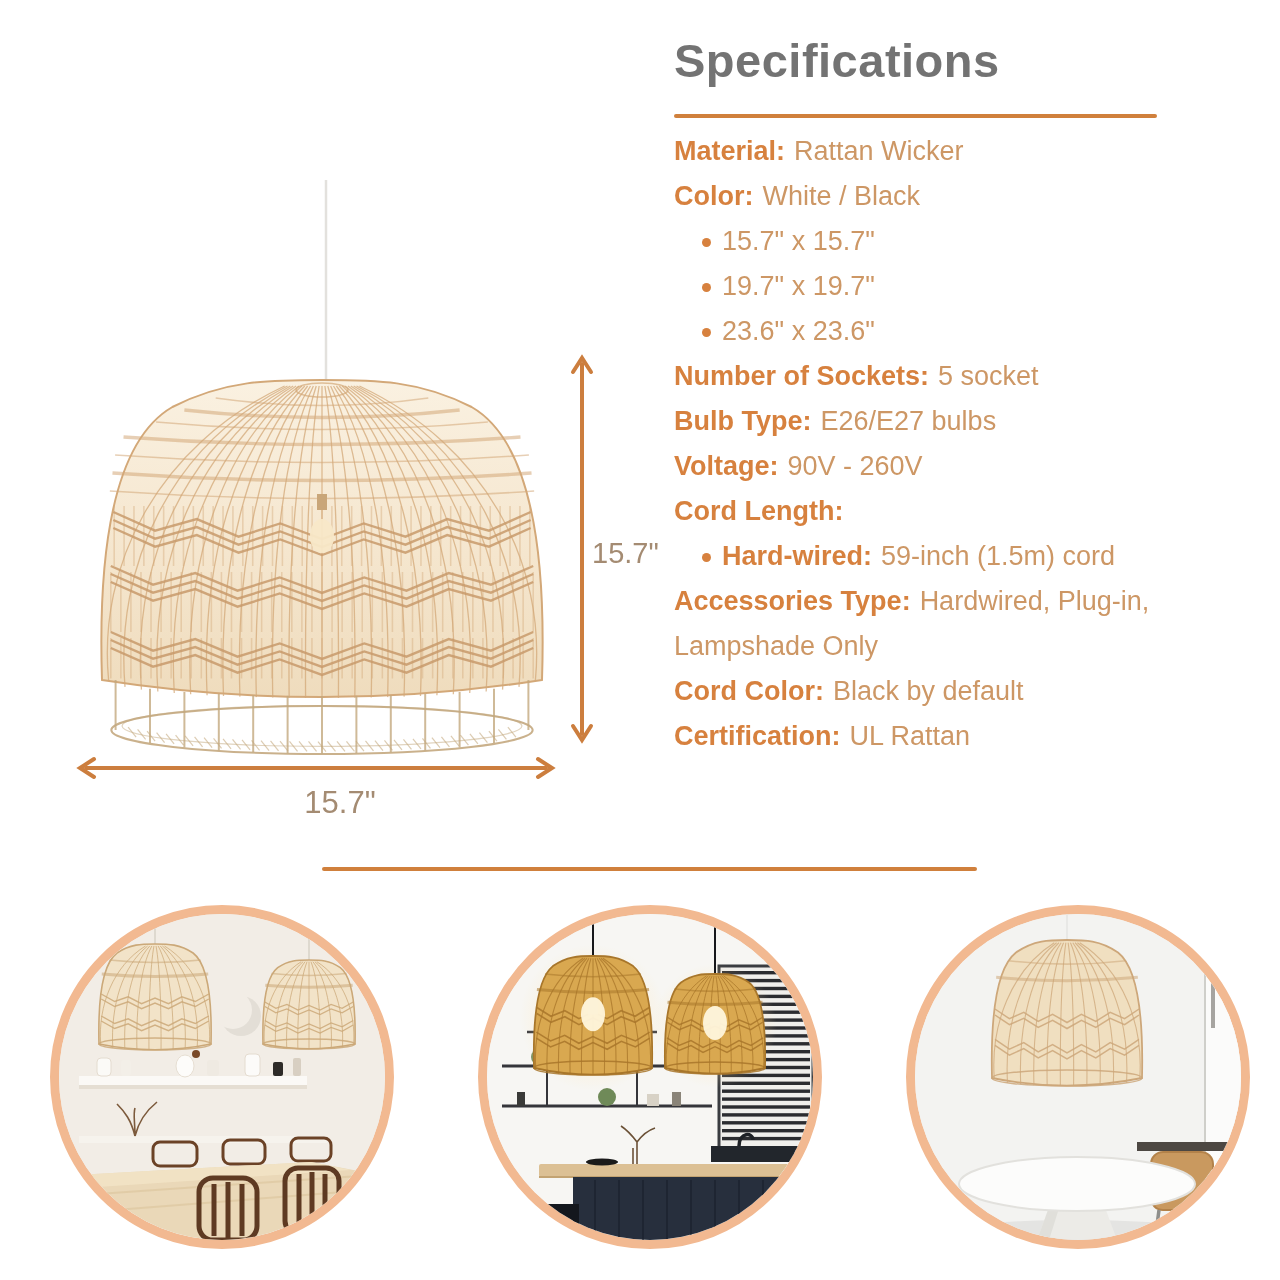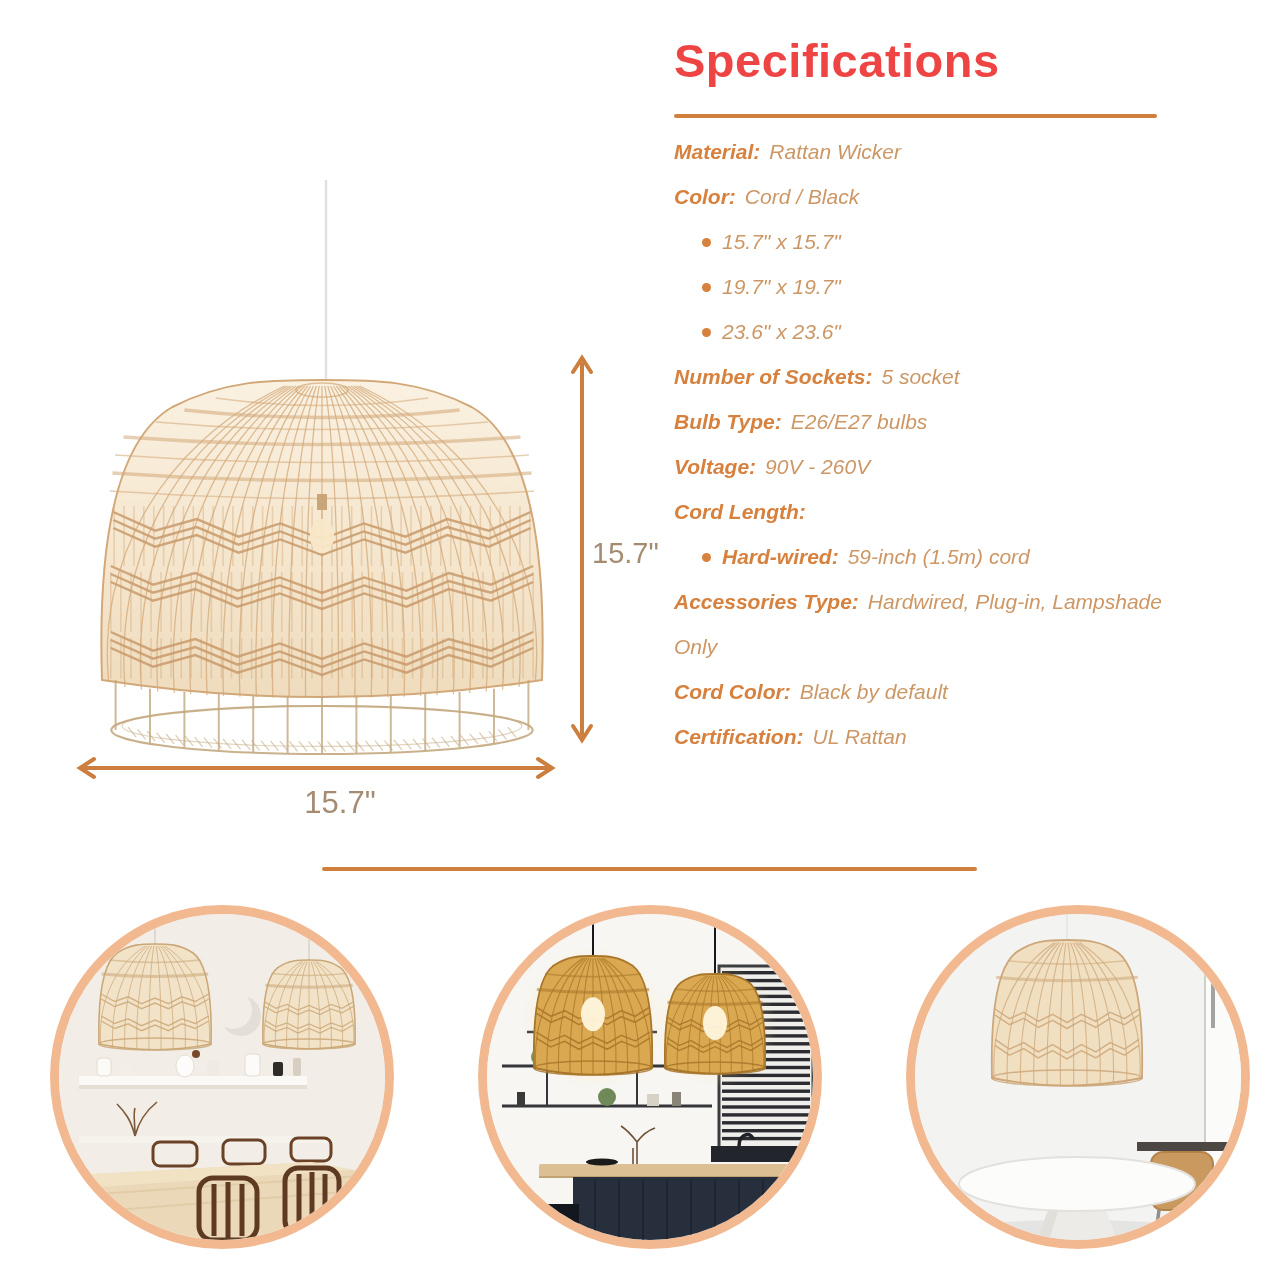--- a/index.html
+++ b/index.html
@@ -2,23 +2,23 @@
 <html><head>
 <meta charset="utf-8">
 <style>
   html,body{margin:0;padding:0;background:#ffffff;}
   .canvas{position:relative;width:1280px;height:1280px;background:#ffffff;overflow:hidden;
           font-family:"Liberation Sans",sans-serif;}
   svg text{font-family:"Liberation Sans",sans-serif;}
 
   
   .specs{position:absolute;left:674px;top:34px;width:494px;}
-  .specs h1{margin:0;font-size:47px;line-height:54px;font-weight:800;color:#ef4444;letter-spacing:.5px;}
+  .specs h1{margin:0;font-size:47px;line-height:54px;font-weight:800;color:#737373;letter-spacing:.5px;}
   .title-rule{margin-top:26px;width:483px;height:4px;background:#D0803C;border-radius:2px;}
-  .spec-list{margin-top:11px;font-size:21px;line-height:45px;font-style:italic;color:#CD9765;}
+  .spec-list{margin-top:11px;font-size:27px;line-height:45px;color:#CD9765;}
   .spec-row{display:block;}
   .spec-row .lbl{font-weight:700;color:#D7813E;margin-right:9px;}
   .spec-row.bullet{position:relative;padding-left:48px;}
   .spec-row.bullet::before{content:"";position:absolute;left:28px;top:19px;width:9px;height:9px;
       border-radius:50%;background:#D7813E;}
 
   
   .mid-rule{position:absolute;left:322px;top:867px;width:655px;height:4px;background:#D0803C;border-radius:2px;}
 
   
@@ -300,21 +300,21 @@
       <path d="M 538 759 L 552 768 L 538 777"></path>
     </g>
     <text x="340" y="813" font-size="31" fill="#A48B72" text-anchor="middle">15.7"</text>
   </svg>
 
   <div class="specs">
     <h1>Specifications</h1>
     <div class="title-rule"></div>
     <div class="spec-list">
       <span class="spec-row"><span class="lbl">Material:</span><span class="val">Rattan Wicker</span></span>
-      <span class="spec-row"><span class="lbl">Color:</span><span class="val">Cord / Black</span></span>
+      <span class="spec-row"><span class="lbl">Color:</span><span class="val">White / Black</span></span>
       <span class="spec-row bullet"><span class="val">15.7" x 15.7"</span></span>
       <span class="spec-row bullet"><span class="val">19.7" x 19.7"</span></span>
       <span class="spec-row bullet"><span class="val">23.6" x 23.6"</span></span>
       <span class="spec-row"><span class="lbl">Number of Sockets:</span><span class="val">5 socket</span></span>
       <span class="spec-row"><span class="lbl">Bulb Type:</span><span class="val">E26/E27 bulbs</span></span>
       <span class="spec-row"><span class="lbl">Voltage:</span><span class="val">90V - 260V</span></span>
       <span class="spec-row"><span class="lbl">Cord Length:</span></span>
       <span class="spec-row bullet"><span class="lbl">Hard-wired:</span><span class="val">59-inch (1.5m) cord</span></span>
       <span class="spec-row"><span class="lbl">Accessories Type:</span><span class="val">Hardwired, Plug-in, Lampshade Only</span></span>
       <span class="spec-row"><span class="lbl">Cord Color:</span><span class="val">Black by default</span></span>

